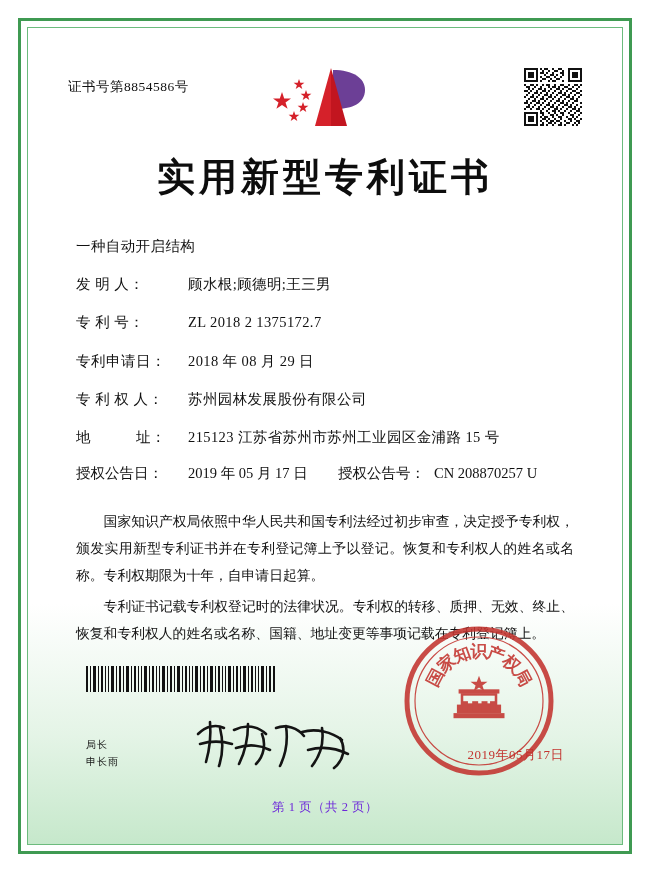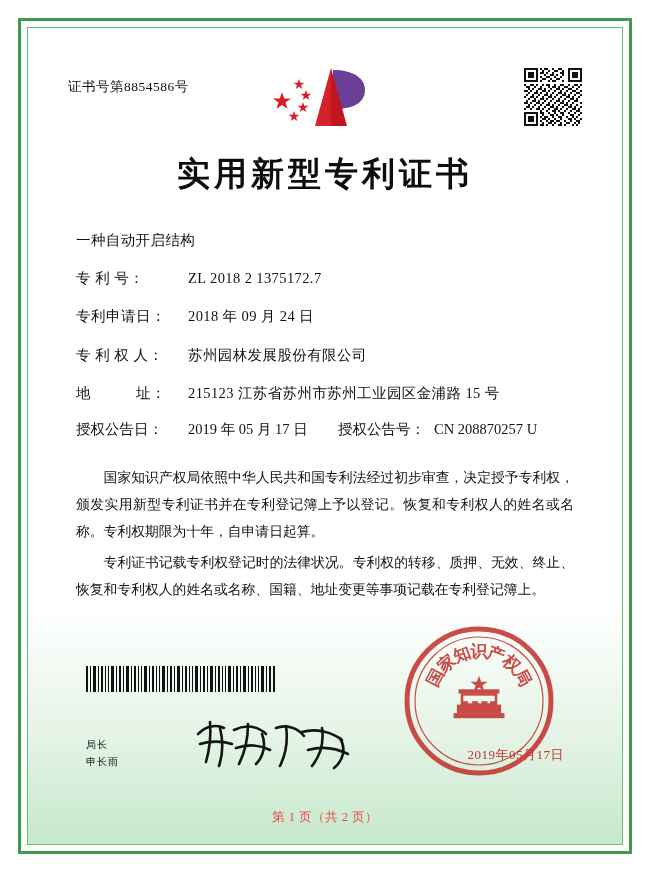--- a/index.html
+++ b/index.html
@@ -115,21 +115,21 @@
     top: 28px;
     width: 58px;
     height: 58px;
   }
   .qr svg { display: block; }
 
   
   .title {
     margin-top: 12px;
     text-align: center;
-    font-size: 33px;
+    font-size: 38px;
     font-weight: bold;
     letter-spacing: 4px;
     font-family: "DejaVu Serif", "Liberation Serif", serif;
     color: #0d0d0d;
   }
 
   
   .fields {
     margin: 32px 36px 0 36px;
   }
@@ -222,24 +222,24 @@
     bottom: 68px;
     font-size: 13px;
     color: #c3342f;
     letter-spacing: 0.5px;
   }
 
   .page-footer {
     position: absolute;
     left: 0;
     right: 0;
-    bottom: 6px;
+    bottom: 16px;
     text-align: center;
     font-size: 12.5px;
-    color: #ef4444;
+    color: #6d28d9;
     letter-spacing: 0.5px;
   }
 </style>
 </head>
 <body>
 
 <div class="certificate">
 
   <div class="frame-outer"></div>
   <div class="frame-band"></div>
@@ -505,29 +505,33 @@
     </div>
 
     <div class="title">实用新型专利证书</div>
 
     <div class="fields">
 
       <div class="field">
         <span class="value">一种自动开启结构</span>
       </div>
 
+      <div class="field">
+        <span class="label">发 明 人：</span>
+        <span class="value">顾水根;顾德明;王三男</span>
+      </div>
 
       <div class="field">
         <span class="label">专 利 号：</span>
         <span class="value">ZL 2018 2 1375172.7</span>
       </div>
 
       <div class="field">
         <span class="label">专利申请日：</span>
-        <span class="value">2018 年 09 月 24 日</span>
+        <span class="value">2018 年 08 月 29 日</span>
       </div>
 
       <div class="field">
         <span class="label">专 利 权 人：</span>
         <span class="value">苏州园林发展股份有限公司</span>
       </div>
 
       <div class="field">
         <span class="label">地　　　址：</span>
         <span class="value">215123 江苏省苏州市苏州工业园区金浦路 15 号</span>

